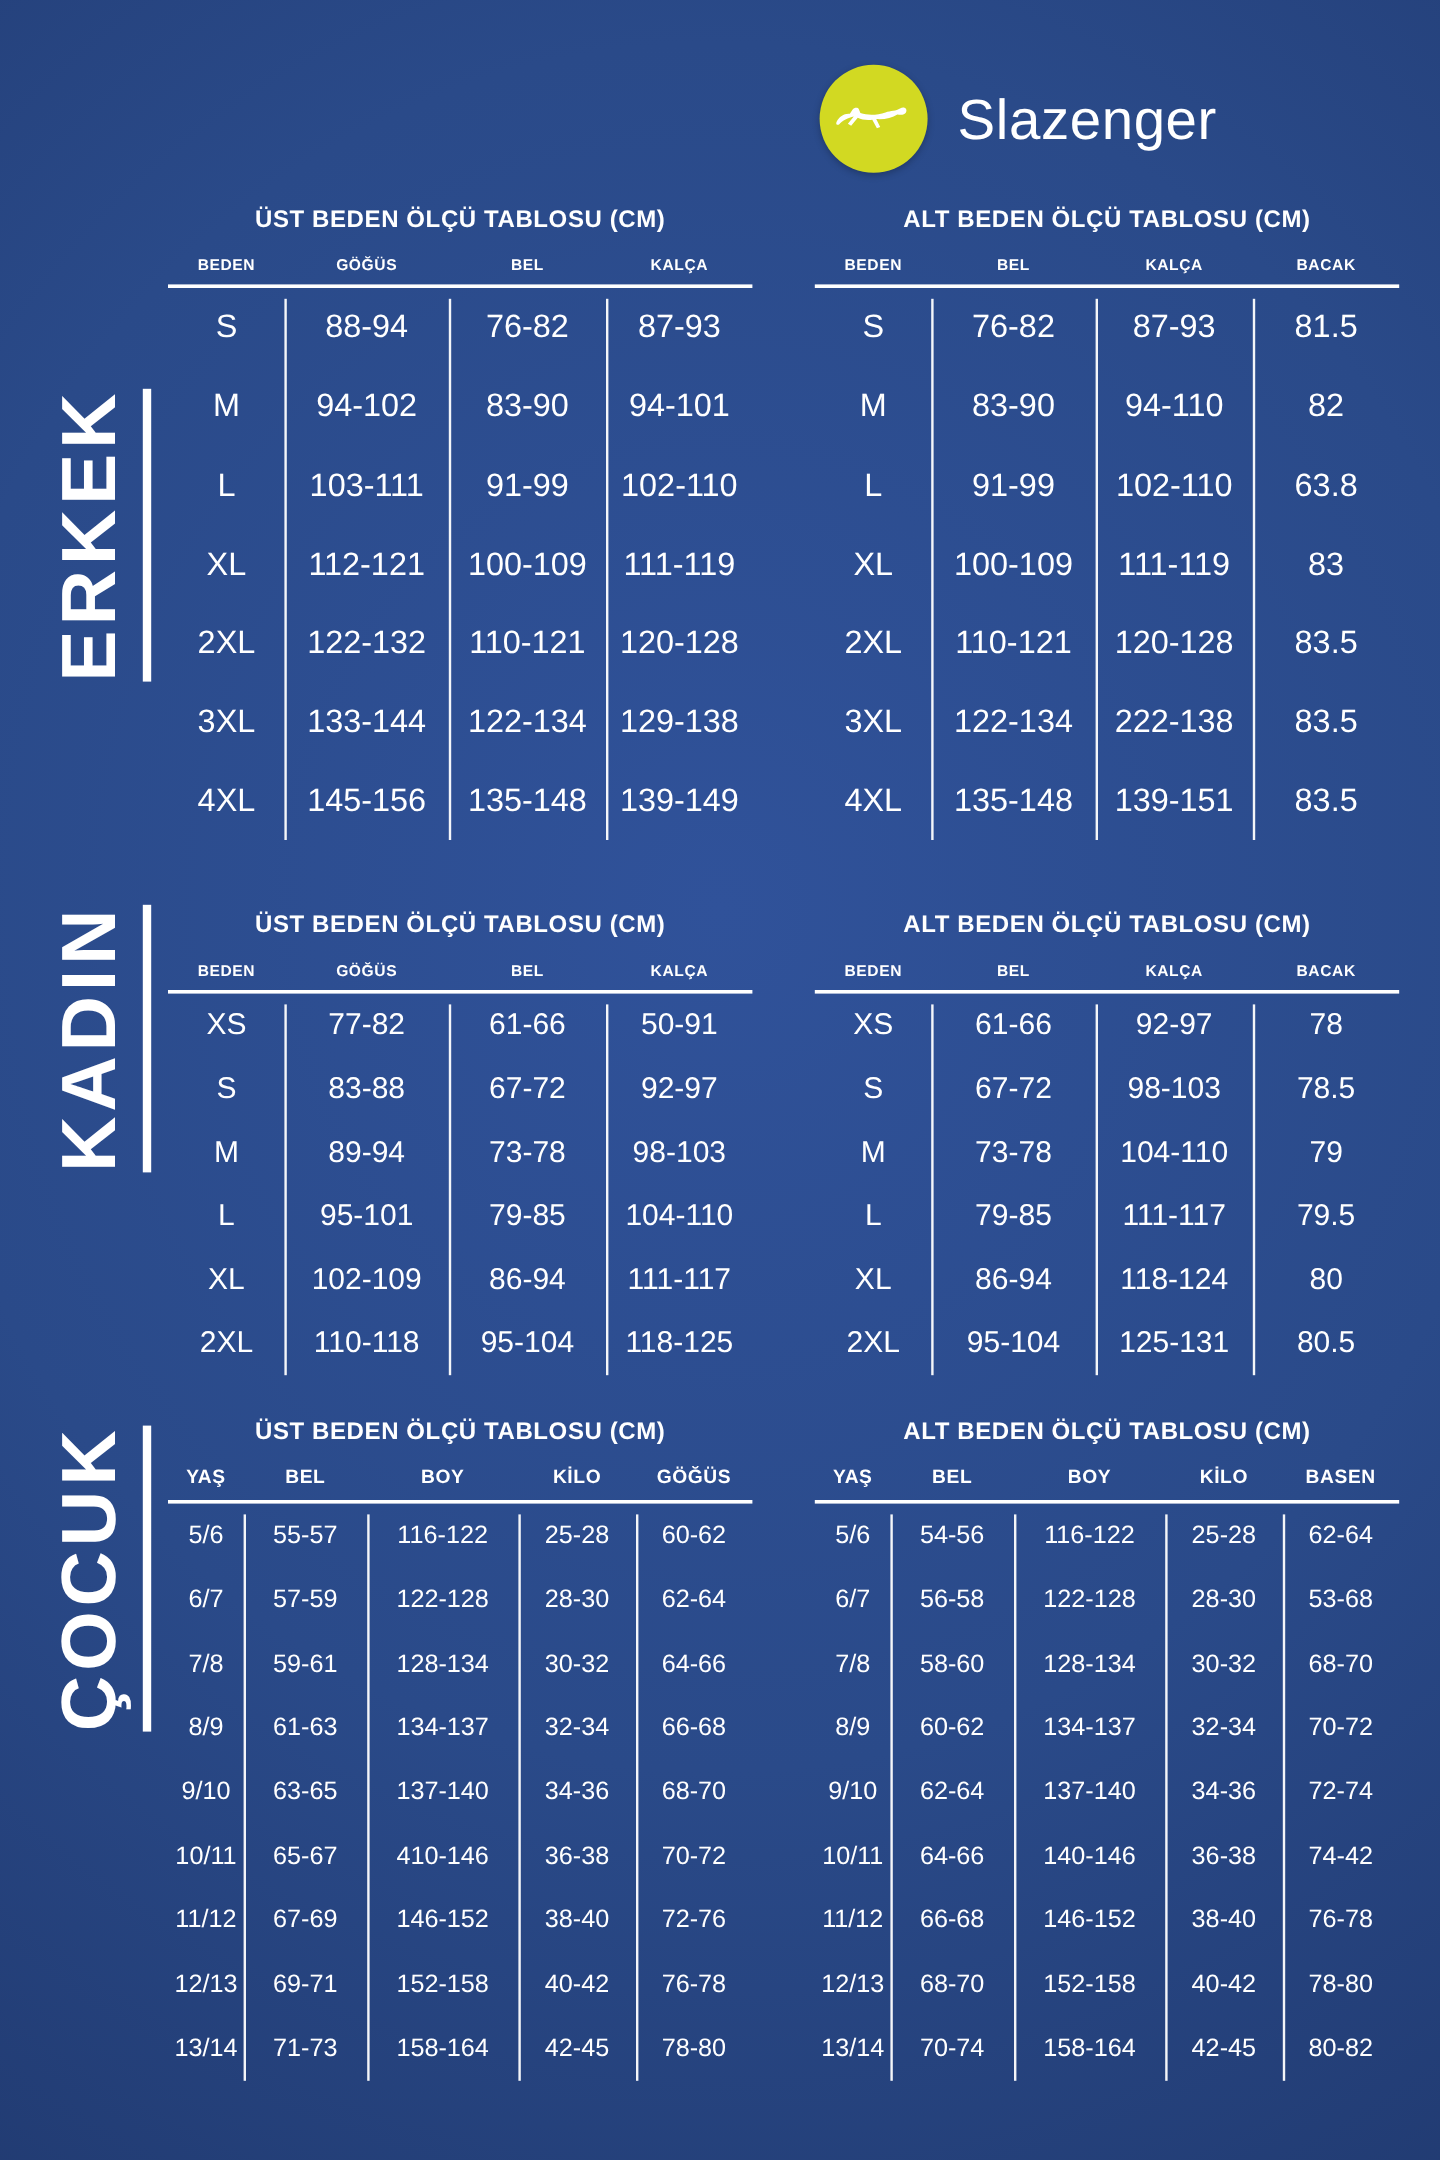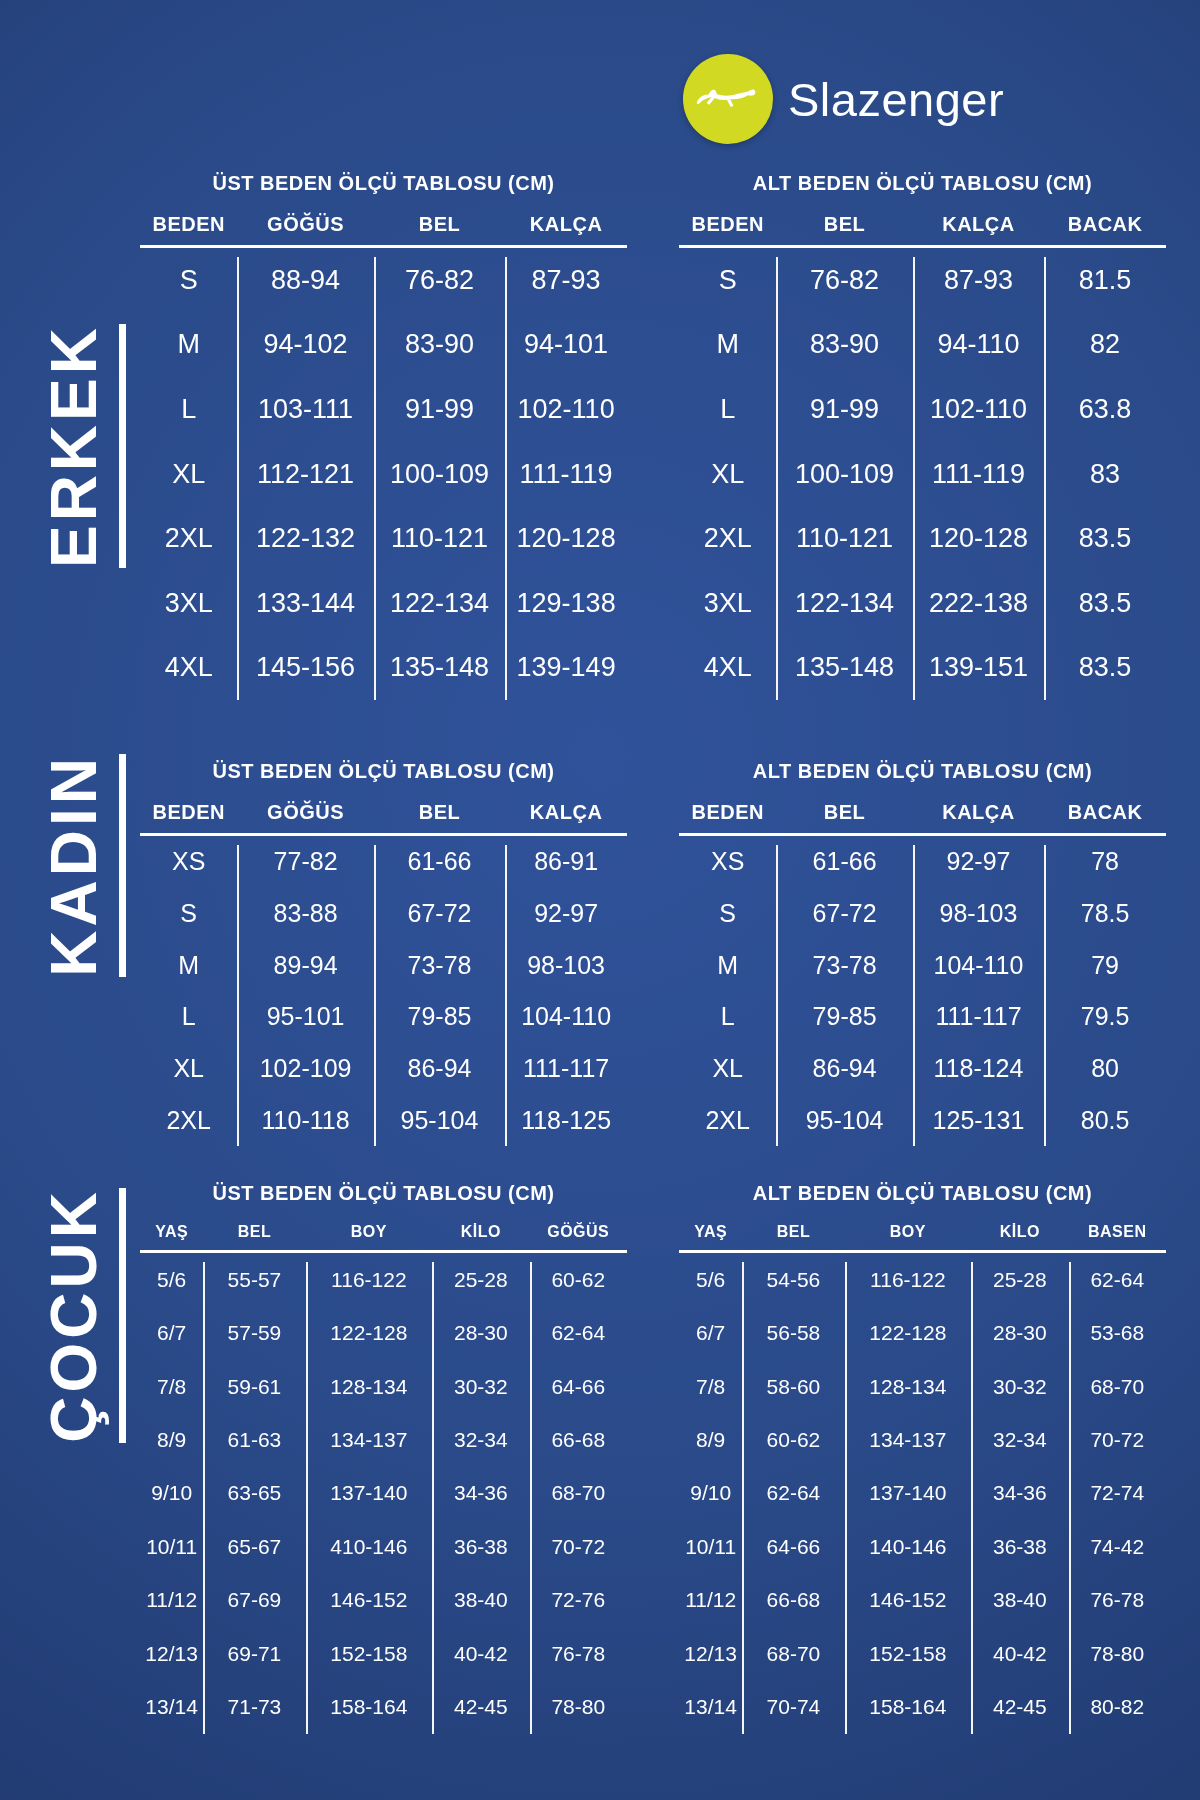--- a/index.html
+++ b/index.html
@@ -5,21 +5,21 @@
   html,body{margin:0;padding:0;}
   .page{
     position:relative;
     width:1200px;height:1800px;
     overflow:hidden;
     font-family:"Liberation Sans", sans-serif;
     color:#fff;
     background:radial-gradient(140% 100% at 50% 42%, #30529a 0%, #2a4a89 40%, #20396f 74%, #132a56 100%);
   }
   
-  .logo{position:absolute;top:54px;left:683px;display:flex;align-items:center;gap:15px;}
+  .logo{position:absolute;top:54px;left:683px;display:flex;align-items:center;gap:25px;}
   .logo-circle{width:90px;height:90px;border-radius:50%;background:#d2d922;display:flex;align-items:center;justify-content:center;box-shadow:0 2px 6px rgba(0,0,0,.25);}
   .wordmark{font-size:47px;font-weight:500;letter-spacing:.5px;}
   
   .section{position:absolute;left:34px;right:34px;display:flex;}
   .sec-erkek{top:172px;height:528px;}
   .sec-kadin{top:760px;height:386px;}
   .sec-cocuk{top:1182px;height:552px;}
   .label-col{width:100px;display:flex;justify-content:center;align-items:flex-start;}
   .label-wrap{display:flex;align-items:center;gap:13px;}
   .sec-erkek .label-wrap{margin-top:152px;}
@@ -29,21 +29,21 @@
     writing-mode:vertical-rl;transform:rotate(180deg);
     font-size:64px;font-weight:bold;letter-spacing:4px;line-height:1;
   }
   .bar{width:7px;align-self:stretch;background:#fff;}
   .tables-wrap{flex:1;display:flex;gap:52px;padding-left:6px;}
   
   .size-table{flex:1;display:flex;flex-direction:column;}
   .table-title{text-align:center;font-size:20px;font-weight:bold;letter-spacing:.5px;margin-bottom:18px;}
   .thead{display:flex;border-bottom:3px solid #fff;padding-bottom:9px;}
   .th{font-weight:bold;text-align:center;letter-spacing:.5px;}
-  .sec-erkek .th,.sec-kadin .th{font-size:20px;}
+  .sec-erkek .th,.sec-kadin .th{font-size:13px;}
   .sec-cocuk .th{font-size:16px;}
   .tbody{position:relative;flex:1;display:flex;flex-direction:column;}
   .sep{position:absolute;top:9px;bottom:0;width:2px;background:rgba(255,255,255,.95);}
   .tr{flex:1;display:flex;align-items:center;}
   .td{text-align:center;}
   .sec-erkek .td{font-size:27px;}
   .sec-kadin .td{font-size:25px;}
   .sec-cocuk .td{font-size:21px;}
   
   .t4 .th:nth-child(1),.t4 .td:nth-child(1){width:20%;}
@@ -212,21 +212,21 @@
             <div class="th">KALÇA</div>
           </div>
         <div class="tbody">
             <div class="sep" style="left: 20%;"></div>
             <div class="sep" style="left: 48%;"></div>
             <div class="sep" style="left: 75%;"></div>
             <div class="tr">
               <div class="td">XS</div>
               <div class="td">77-82</div>
               <div class="td">61-66</div>
-              <div class="td">86-91</div>
+              <div class="td">50-91</div>
             </div>
             <div class="tr">
               <div class="td">S</div>
               <div class="td">83-88</div>
               <div class="td">67-72</div>
               <div class="td">92-97</div>
             </div>
             <div class="tr">
               <div class="td">M</div>
               <div class="td">89-94</div>

